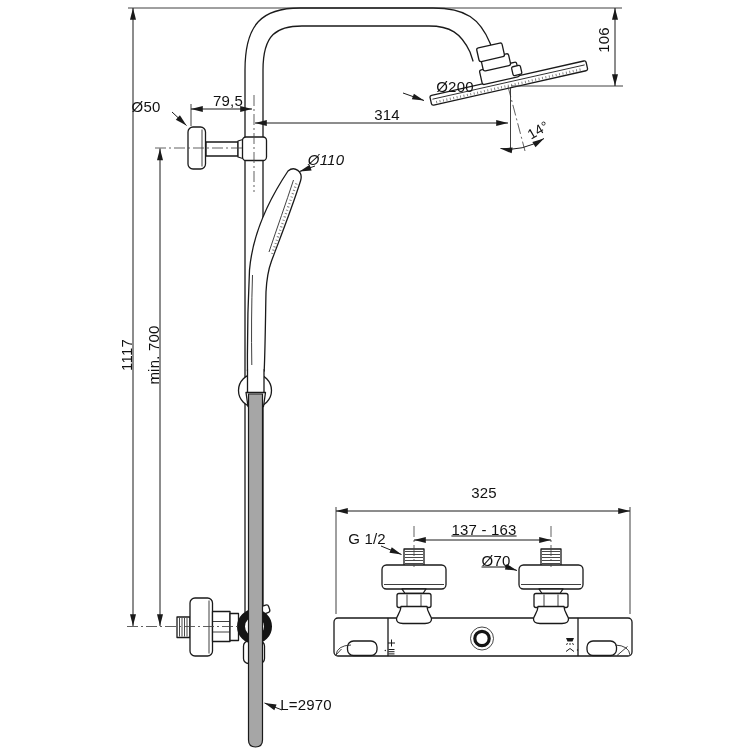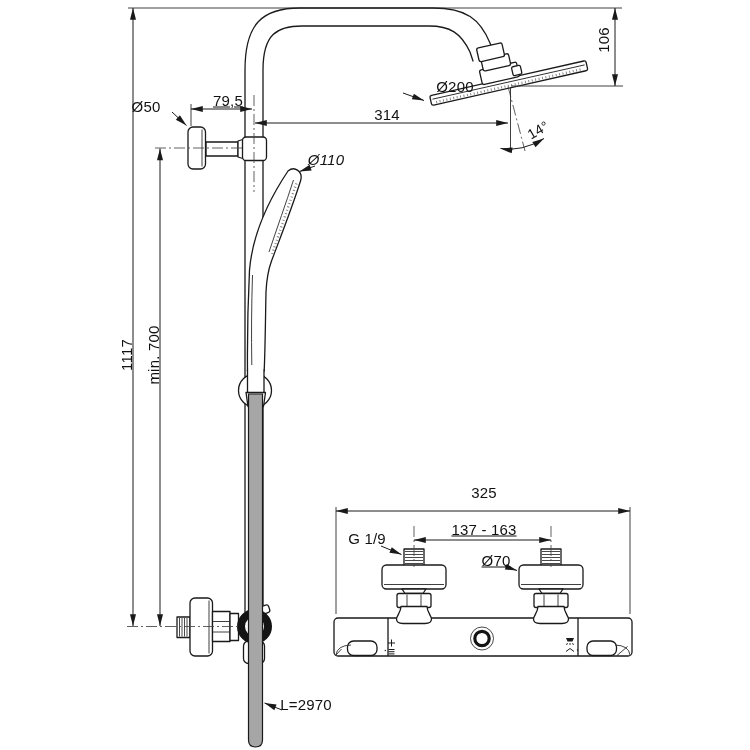--- a/index.html
+++ b/index.html
@@ -158,25 +158,25 @@
     <path class="dim" d="M403,93 L424,100.5" marker-end="url(#ah)"></path>
     <path class="dim" d="M315,166 L299.5,171.5" marker-end="url(#ah)"></path>
     <path class="dim" d="M381,546 L401.5,554.5" marker-end="url(#ah)"></path>
     <path class="dim" d="M505,566.5 L517,570.5" marker-end="url(#ah)"></path>
     <path class="dim" d="M282,710 L264.5,703" marker-end="url(#ah)"></path>
   </g>
 </svg>
 
 <span class="lbl rot" style="left:126px;top:355px;">1117</span>
 <span class="lbl rot" style="left:153px;top:355px;">min. 700</span>
-<span class="lbl" style="left:228px;top:100px;text-decoration:underline;">79,5</span>
+<span class="lbl" style="left:228px;top:100px;">79,5</span>
 <span class="lbl" style="left:146px;top:106px;">Ø50</span>
 <span class="lbl" style="left:415px;top:86px;margin-left:40px;">Ø200</span>
 <span class="lbl" style="left:387px;top:114px;">314</span>
 <span class="lbl rot" style="left:603px;top:40px;">106</span>
 <span class="lbl rot30" style="left:538px;top:130px;">14°</span>
 <span class="lbl" style="left:326px;top:159px;font-style:italic;">Ø110</span>
 <span class="lbl" style="left:306px;top:704px;">L=2970</span>
 <span class="lbl" style="left:484px;top:492px;text-align:center;">325</span>
 <span class="lbl" style="left:484px;top:529px;text-decoration:underline;">137 - 163</span>
-<span class="lbl" style="left:367px;top:538px;">G 1/9</span>
+<span class="lbl" style="left:367px;top:538px;">G 1/2</span>
 <span class="lbl" style="left:496px;top:560px;text-decoration:underline;">Ø70</span>
 </div>
 
 </body></html>

